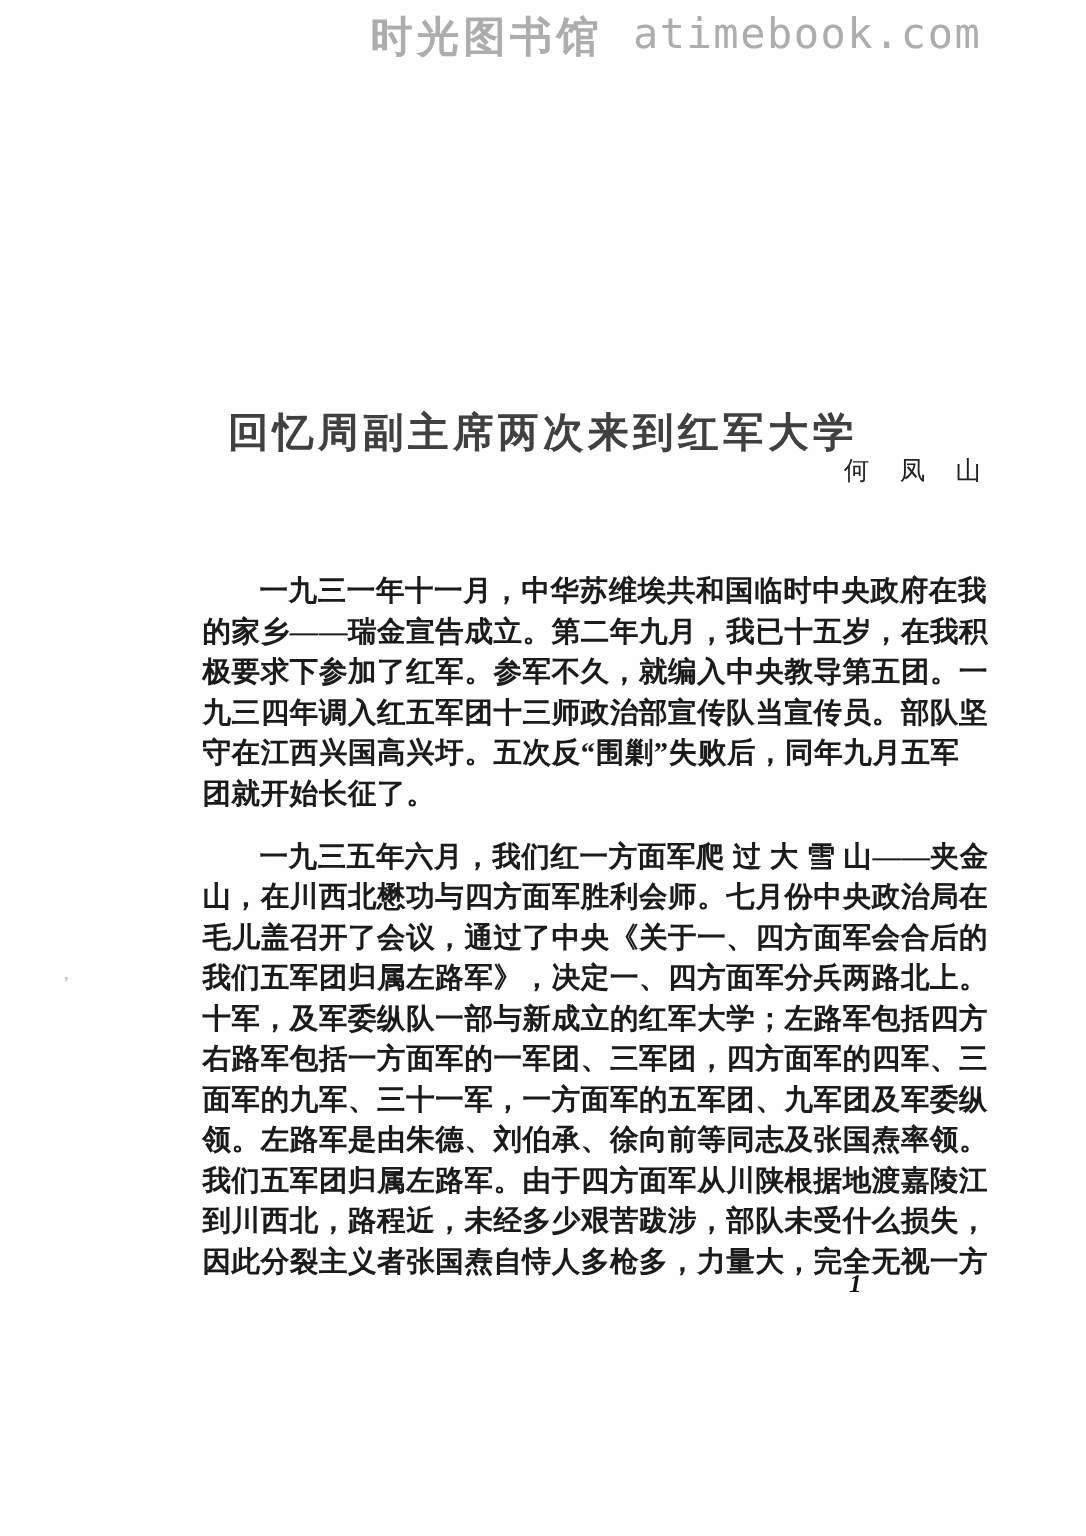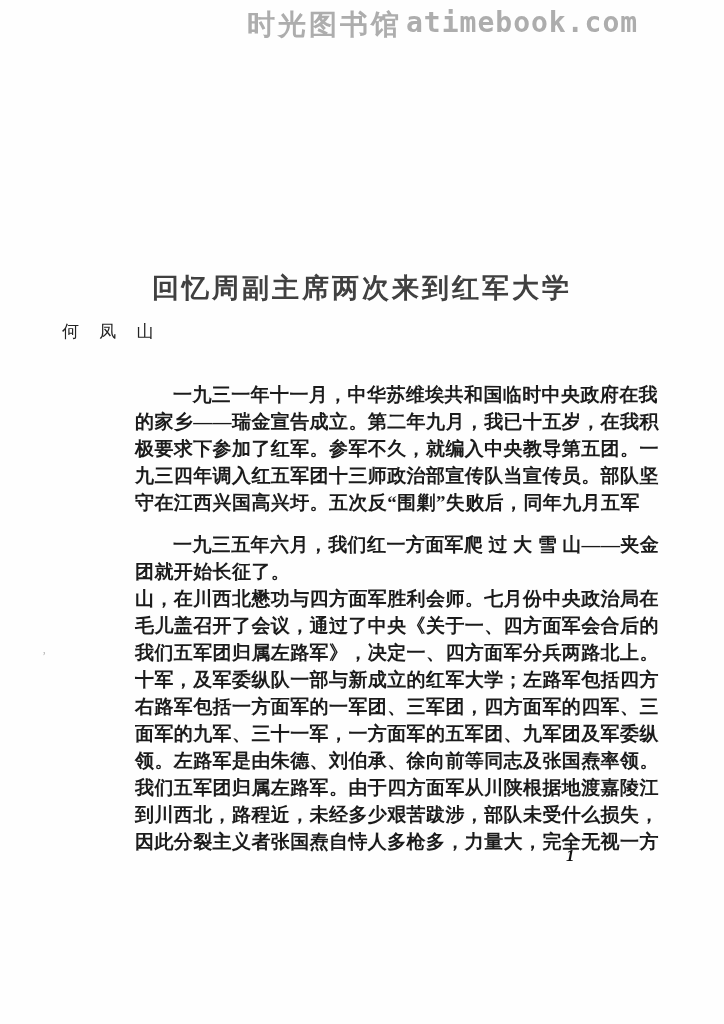--- a/index.html
+++ b/index.html
@@ -27,45 +27,45 @@
   }
   .watermark .wm-cjk {
     font-family: "Liberation Sans", sans-serif;
     font-weight: bold;
     font-size: 28px;
     letter-spacing: 3px;
     margin-left: 37px;
   }
   .watermark .wm-latin {
     font-family: "DejaVu Sans Mono", monospace;
-    font-weight: bold;
+    font-weight: normal;
     font-size: 28px;
     letter-spacing: 1px;
-    margin-left: 4px;
+    margin-left: 20px;
     vertical-align: 2px;
   }
   
   .title {
     position: absolute;
     top: 270px;
     left: 62px;
     width: 600px;
     text-align: center;
     font-size: 27px;
     font-weight: bold;
     letter-spacing: 3px;
     color: #404040;
   }
   
   .author {
     position: absolute;
-    top: 320px;
+    top: 302px;
     left: 62px;
     width: 600px;
-    text-align: left;
+    text-align: right;
     font-size: 17px;
     letter-spacing: 8px;
     color: #222;
   }
   
   .body-text {
     position: absolute;
     top: 366px;
     left: 135px;
     width: 477px;
@@ -122,22 +122,22 @@
   <div class="author">何 凤 山</div>
 
   <div class="margin-artifact">’</div>
 
   <div class="body-text">
     <div class="bline indent">一九三一年十一月，中华苏维埃共和国临时中央政府在我</div>
     <div class="bline">的家乡——瑞金宣告成立。第二年九月，我已十五岁，在我积</div>
     <div class="bline">极要求下参加了红军。参军不久，就编入中央教导第五团。一</div>
     <div class="bline">九三四年调入红五军团十三师政治部宣传队当宣传员。部队坚</div>
     <div class="bline">守在江西兴国高兴圩。五次反“围剿”失败后，同年九月五军</div>
+    <div class="bline para-end">团就开始长征了。</div>
     <div class="bline indent">一九三五年六月，我们红一方面军爬 过 大 雪 山——夹金</div>
-    <div class="bline para-end">团就开始长征了。</div>
     <div class="bline">山，在川西北懋功与四方面军胜利会师。七月份中央政治局在</div>
     <div class="bline">毛儿盖召开了会议，通过了中央《关于一、四方面军会合后的</div>
     <div class="bline">我们五军团归属左路军》，决定一、四方面军分兵两路北上。</div>
     <div class="bline">十军，及军委纵队一部与新成立的红军大学；左路军包括四方</div>
     <div class="bline">右路军包括一方面军的一军团、三军团，四方面军的四军、三</div>
     <div class="bline">面军的九军、三十一军，一方面军的五军团、九军团及军委纵</div>
     <div class="bline">领。左路军是由朱德、刘伯承、徐向前等同志及张国焘率领。</div>
     <div class="bline">我们五军团归属左路军。由于四方面军从川陕根据地渡嘉陵江</div>
     <div class="bline">到川西北，路程近，未经多少艰苦跋涉，部队未受什么损失，</div>
     <div class="bline">因此分裂主义者张国焘自恃人多枪多，力量大，完全无视一方</div>

